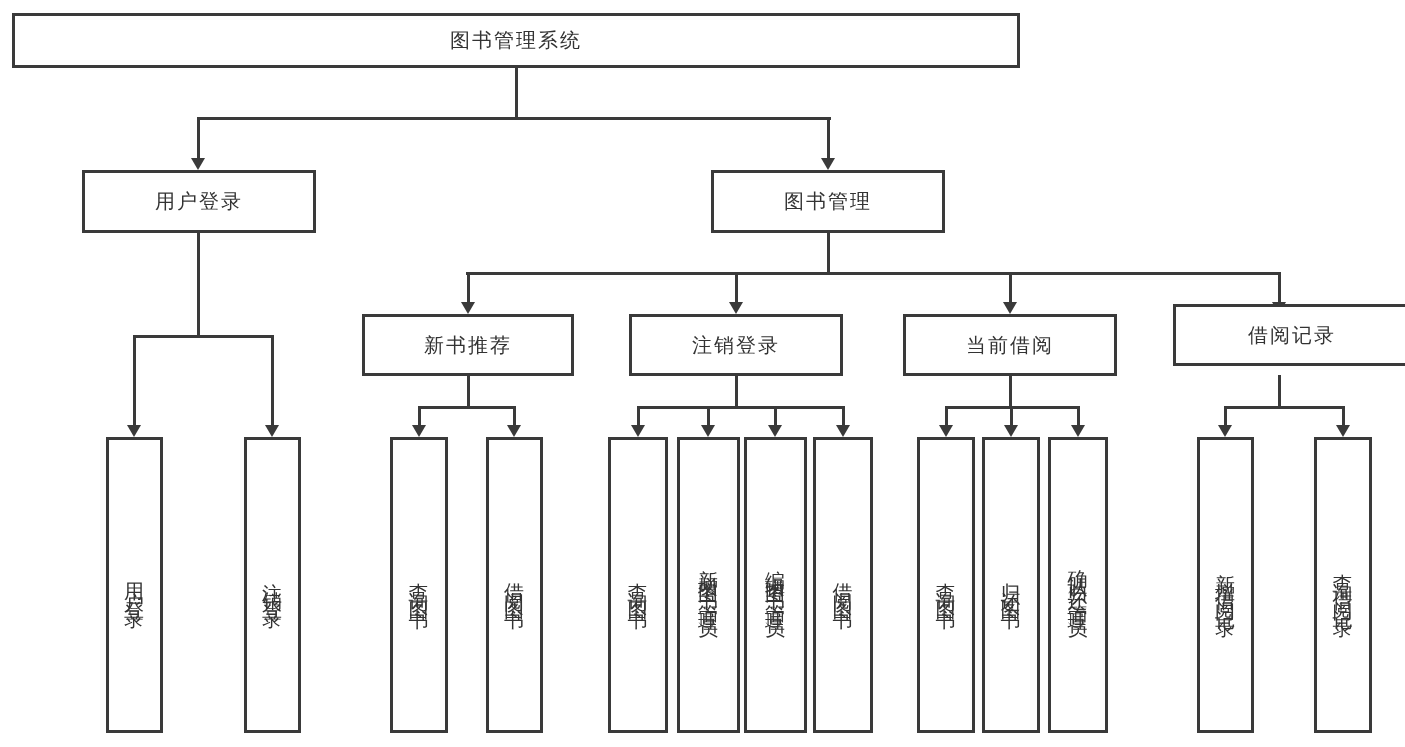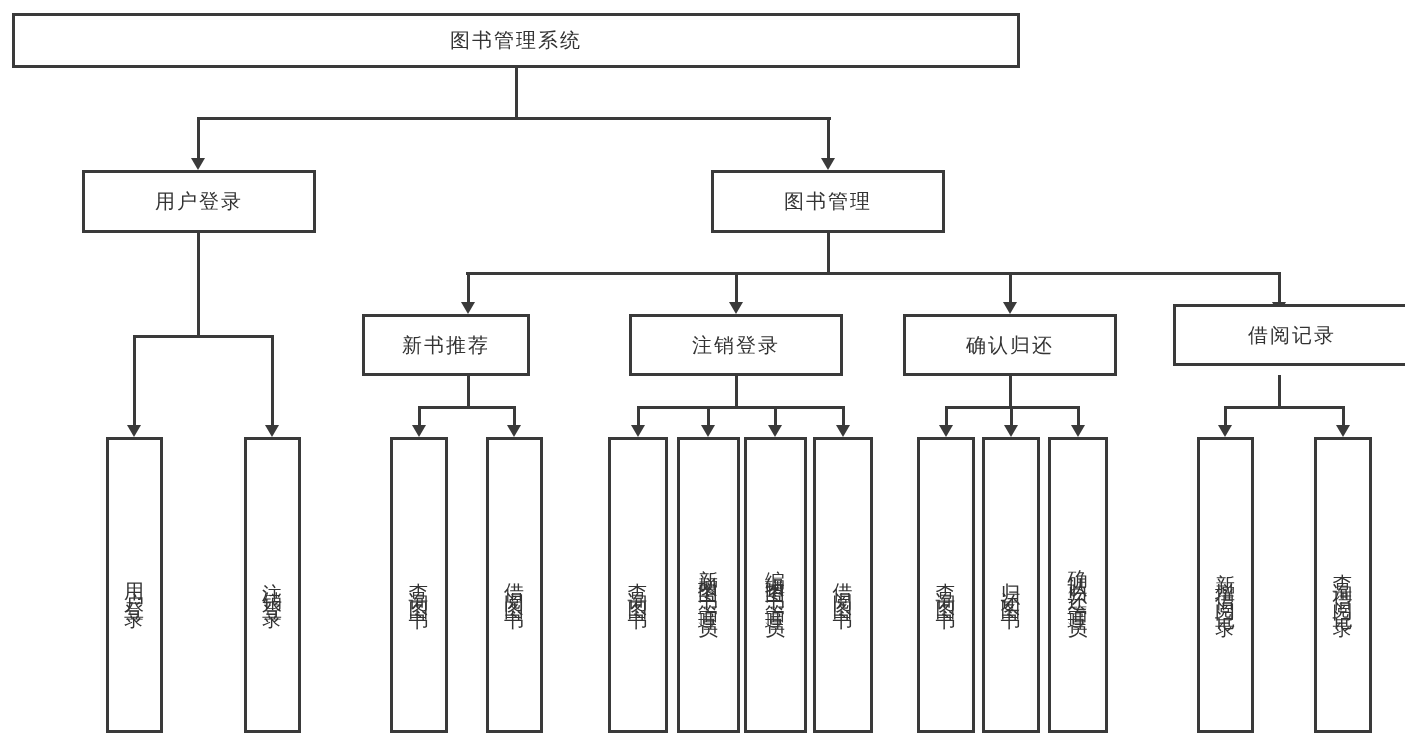--- a/index.html
+++ b/index.html
@@ -60,23 +60,23 @@
   <div class="line" style="left:466px; top:272px; width:815px; height:3px;"></div>
   <div class="line" style="left:467px; top:272px; width:3px; height:32px;"></div>
   <div class="arrow" style="left:461px; top:302px;"></div>
   <div class="line" style="left:735px; top:272px; width:3px; height:32px;"></div>
   <div class="arrow" style="left:729px; top:302px;"></div>
   <div class="line" style="left:1009px; top:272px; width:3px; height:32px;"></div>
   <div class="arrow" style="left:1003px; top:302px;"></div>
   <div class="line" style="left:1278px; top:272px; width:3px; height:32px;"></div>
   <div class="arrow" style="left:1272px; top:302px;"></div>
 
-  <div class="box" style="left:362px; top:314px; width:168px; height:62px;">新书推荐</div>
+  <div class="box" style="left:362px; top:314px; width:212px; height:62px;">新书推荐</div>
   <div class="box" style="left:629px; top:314px; width:214px; height:62px;">注销登录</div>
-  <div class="box" style="left:903px; top:314px; width:214px; height:62px;">确认归还</div>
+  <div class="box" style="left:903px; top:314px; width:214px; height:62px;">当前借阅</div>
   <div class="box" style="left:1173px; top:304px; width:238px; height:62px;">借阅记录</div>
 
   <div class="line" style="left:467px; top:375px; width:3px; height:34px;"></div>
   <div class="line" style="left:418px; top:406px; width:98px; height:3px;"></div>
   <div class="line" style="left:418px; top:406px; width:3px; height:22px;"></div>
   <div class="arrow" style="left:412px; top:425px;"></div>
   <div class="line" style="left:513px; top:406px; width:3px; height:22px;"></div>
   <div class="arrow" style="left:507px; top:425px;"></div>
 
   <div class="line" style="left:735px; top:375px; width:3px; height:34px;"></div>

